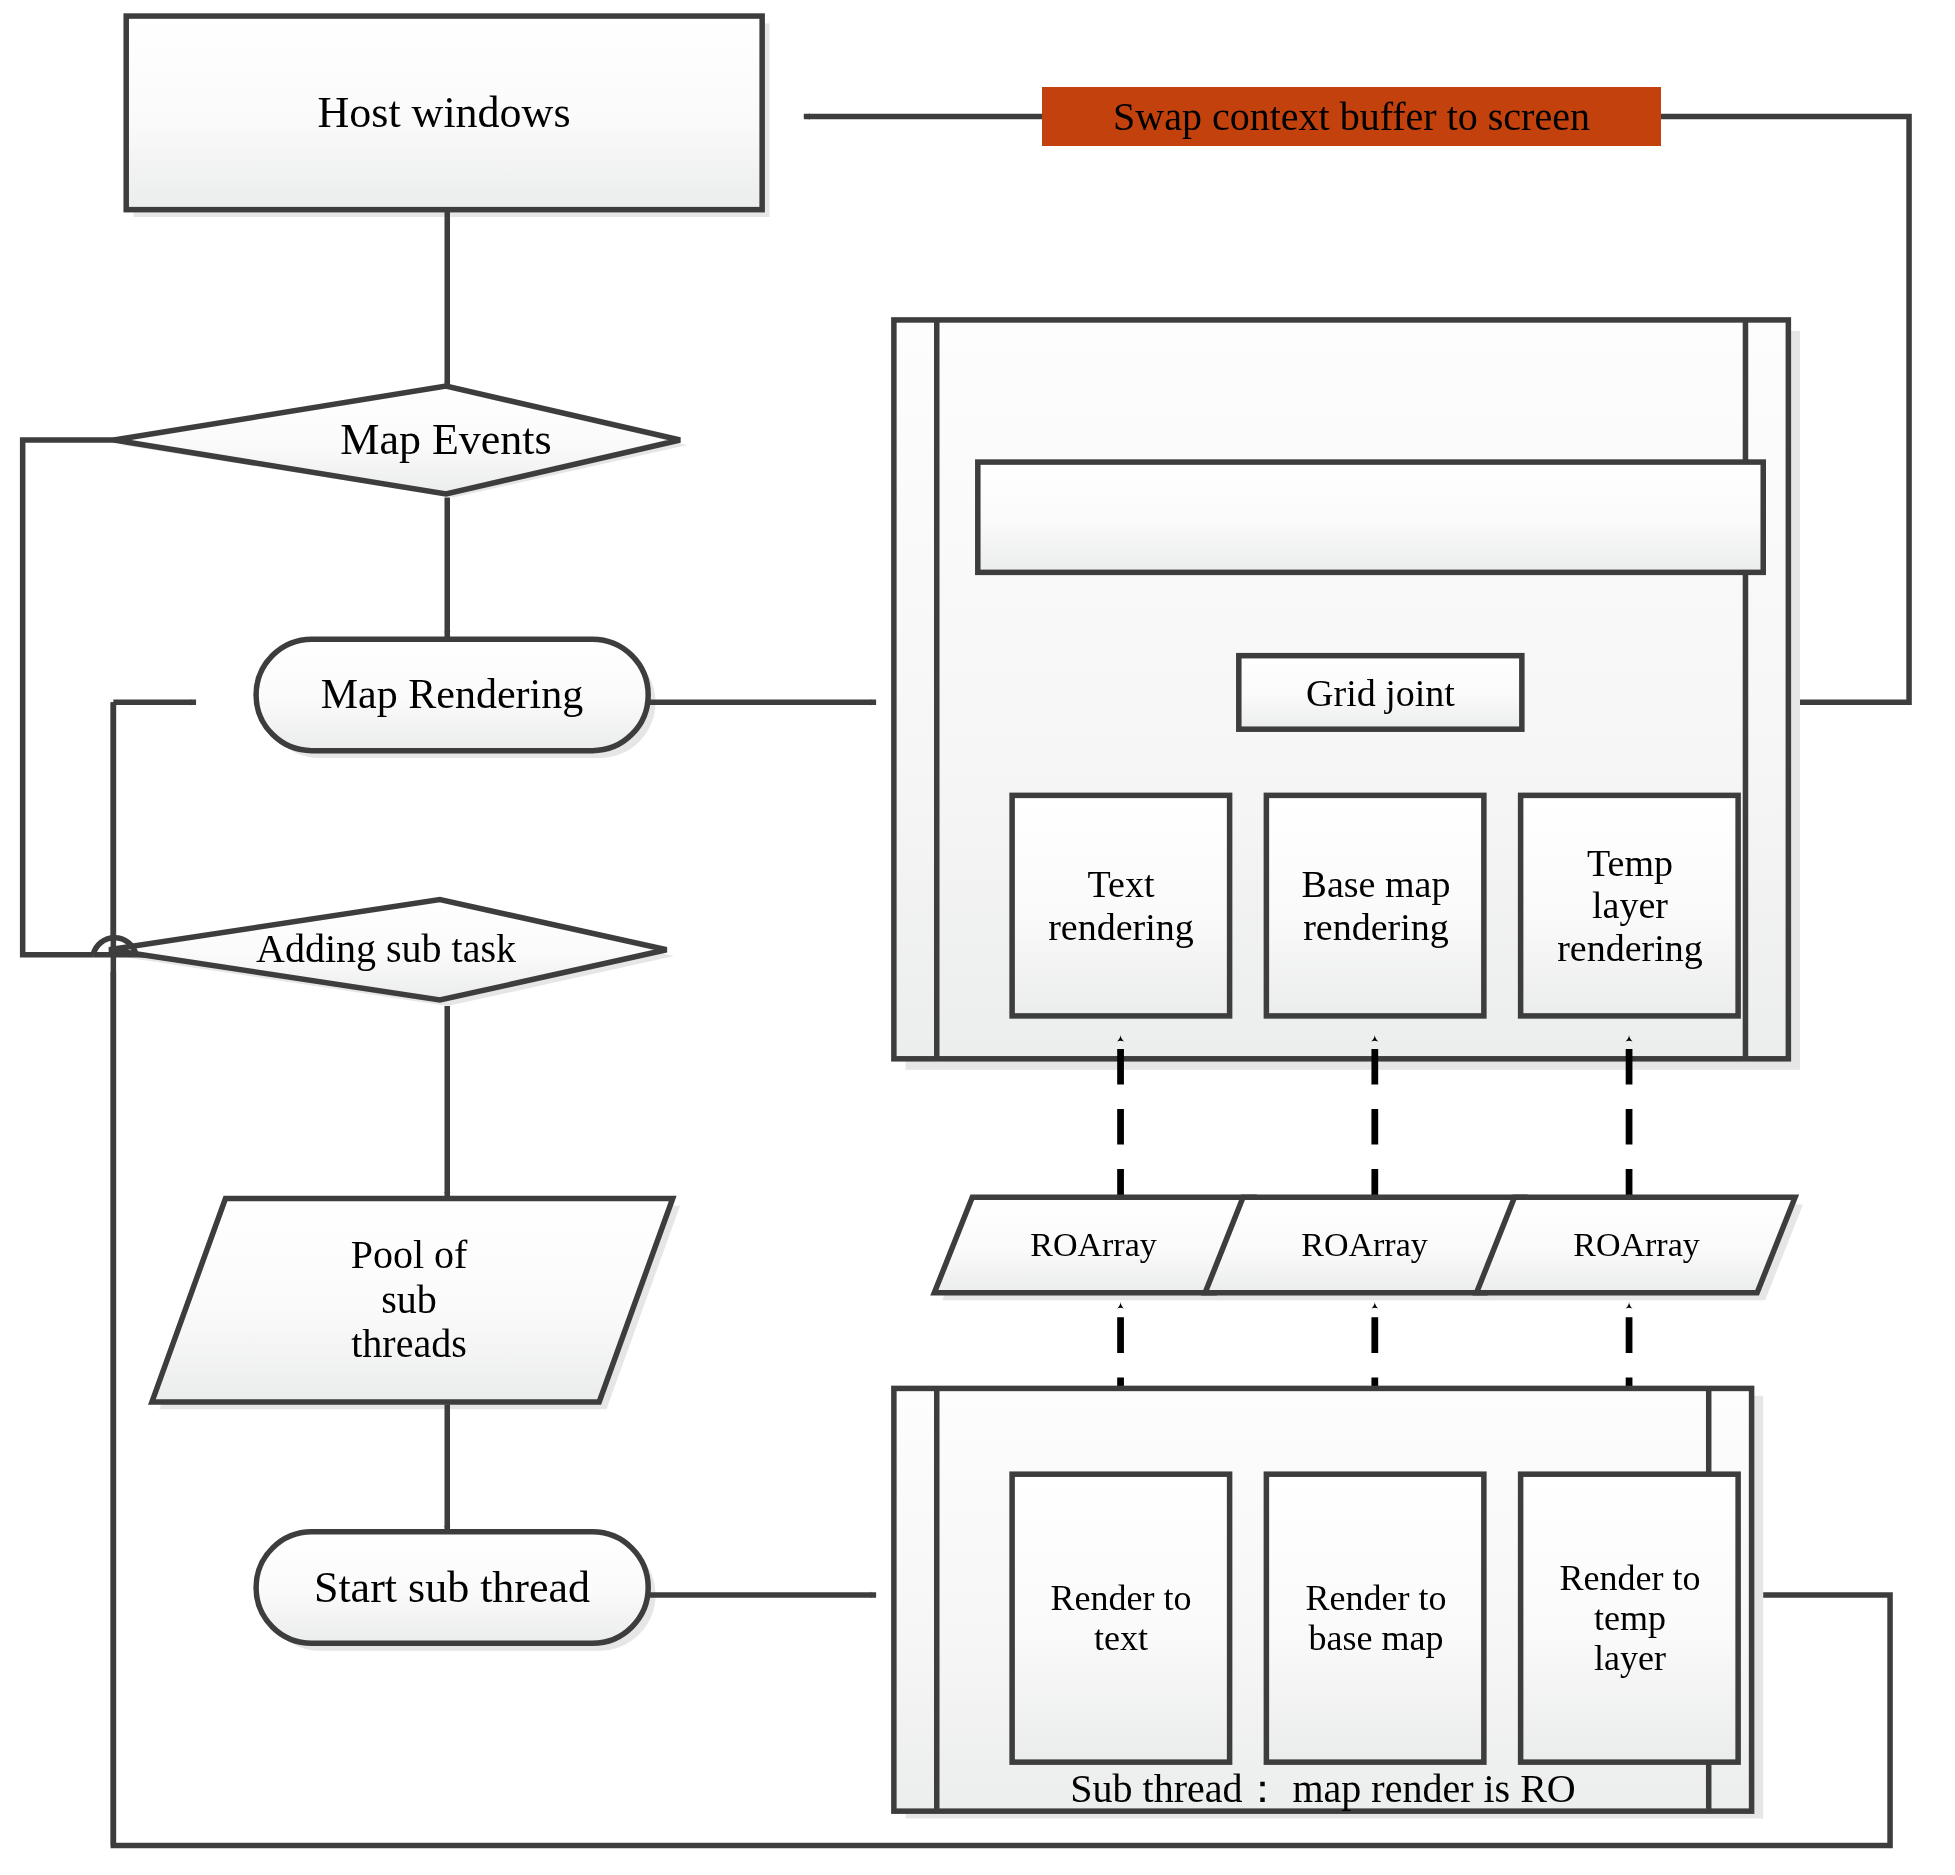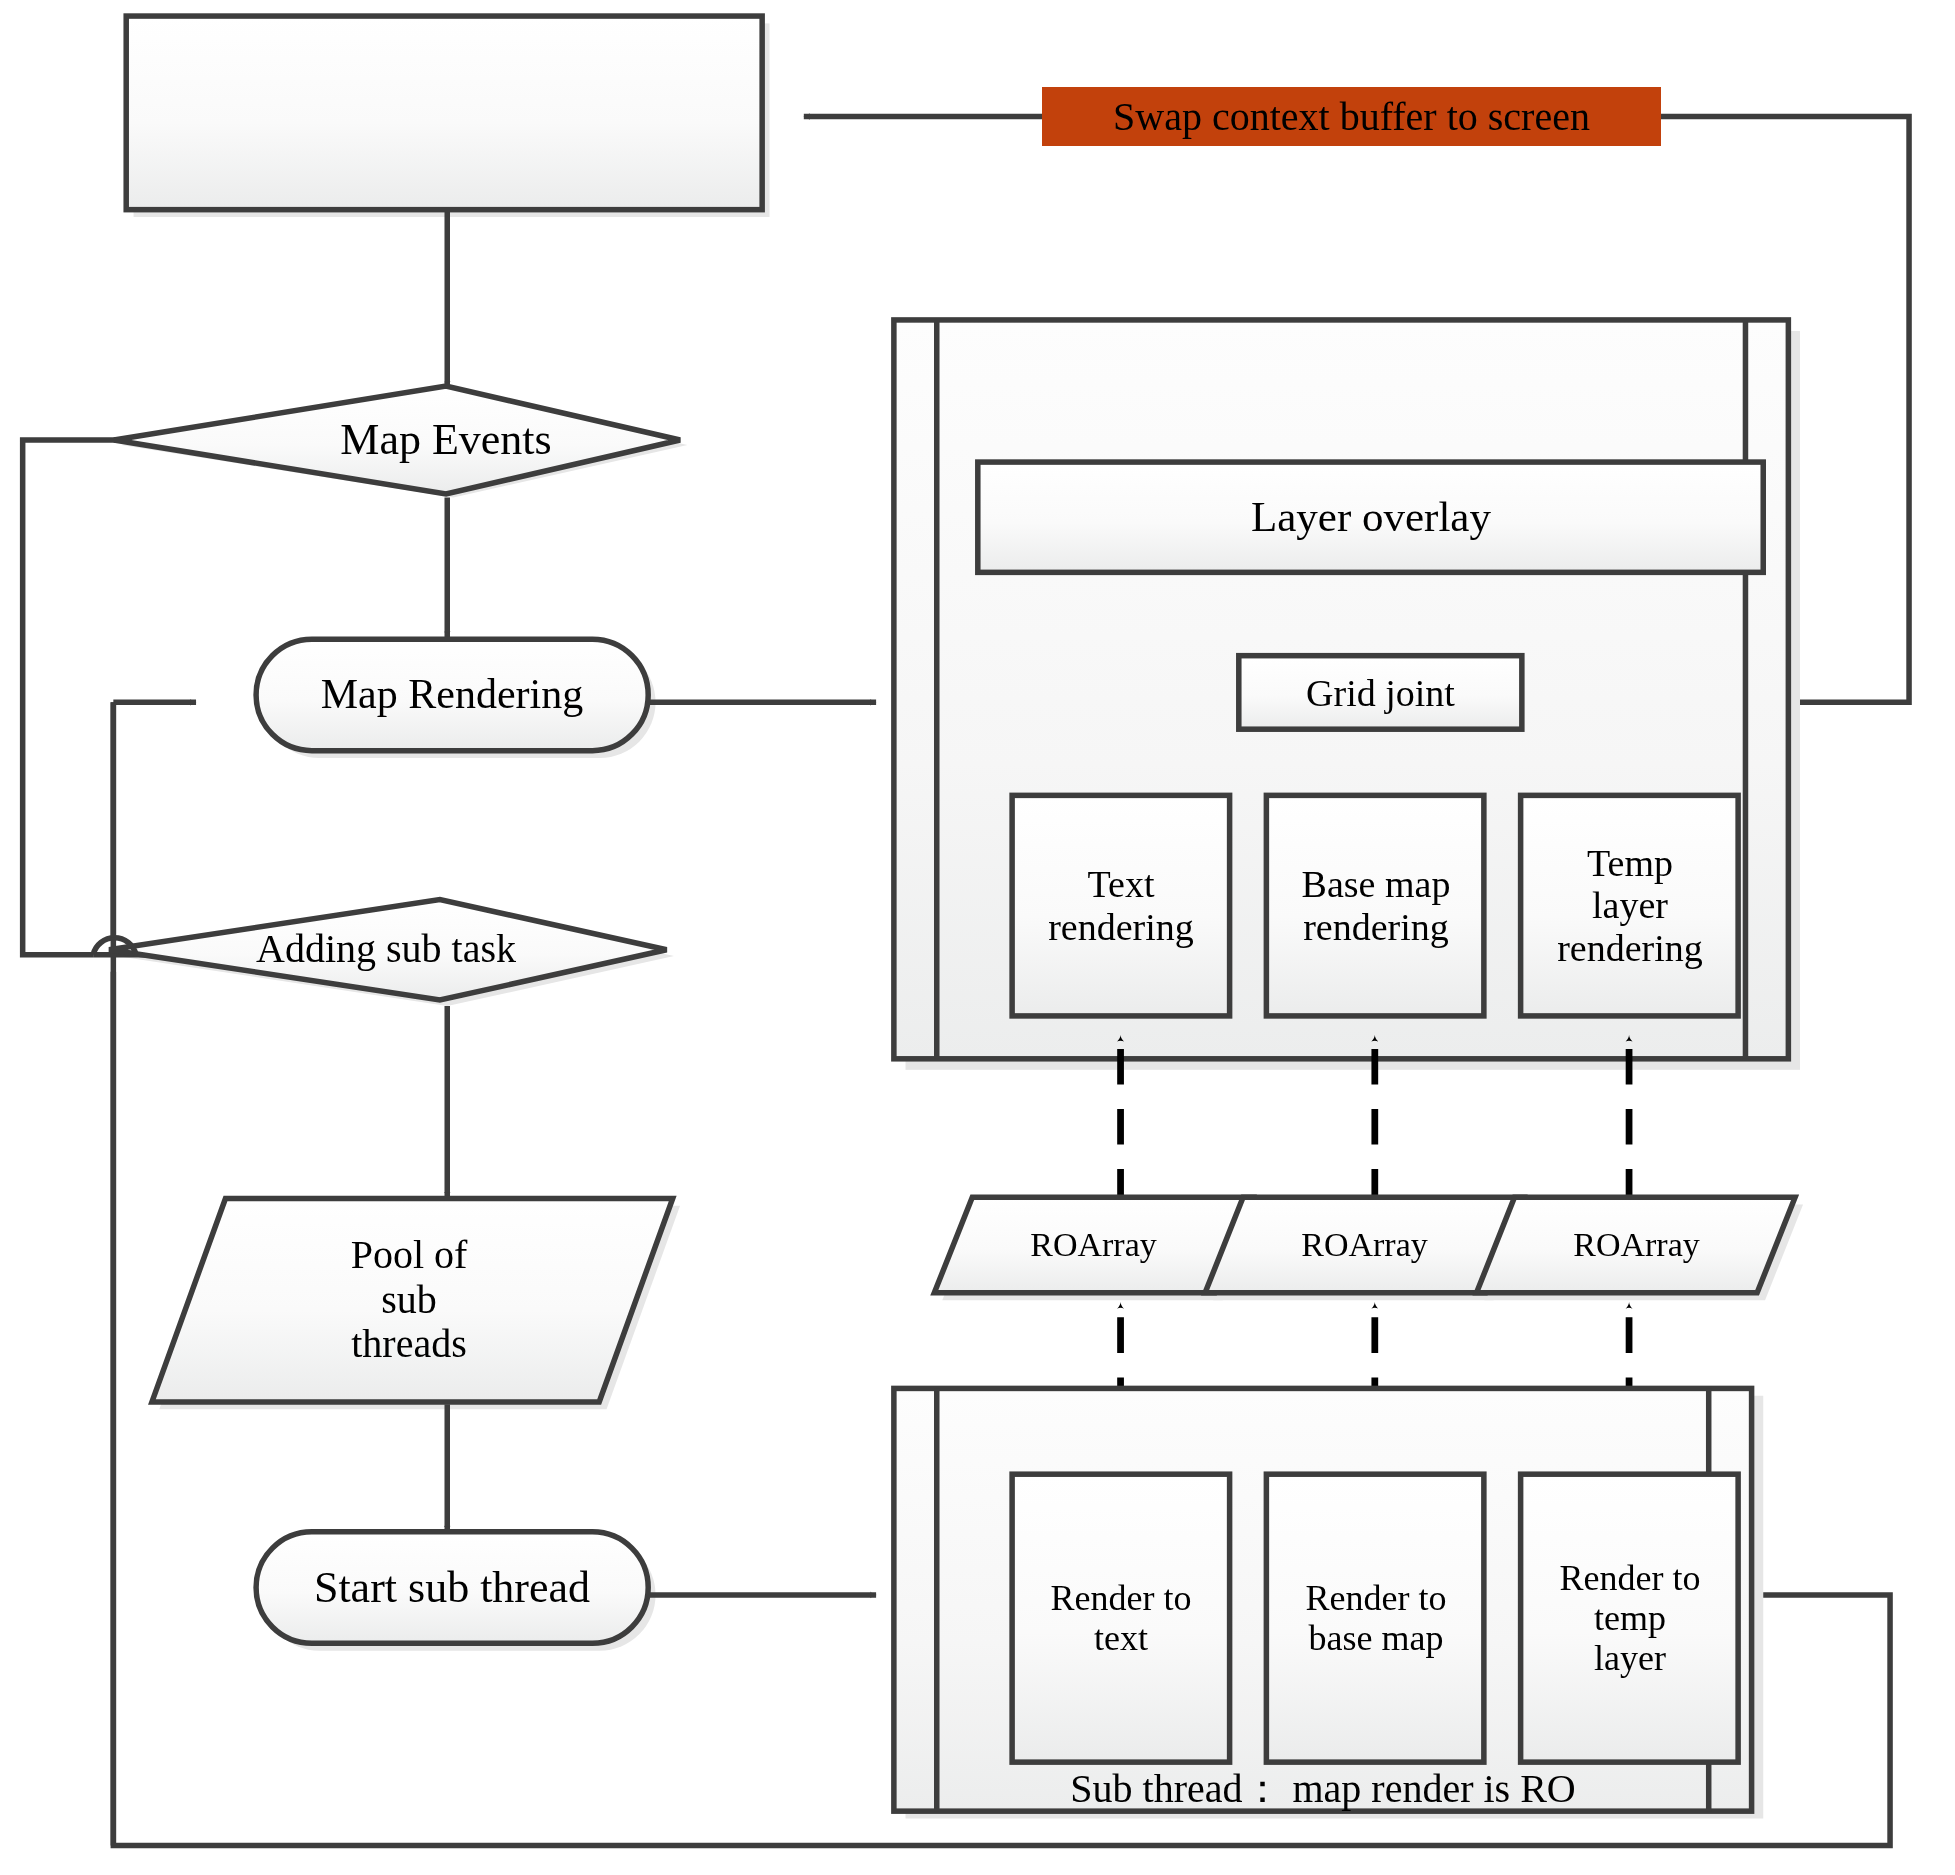--- a/index.html
+++ b/index.html
@@ -167,35 +167,35 @@
       <rect x="418" y="2500" width="640" height="182" rx="91" ry="91" fill="url(#gradBox)" stroke="#3d3d3d" stroke-width="9"></rect>
     </g>
 
     <g>
       <path d="M152 1558 A 36 36 0 0 1 222 1558" fill="none" stroke="#3d3d3d" stroke-width="9"></path>
       <line x1="185" y1="1146" x2="185" y2="1530" stroke="#3d3d3d" stroke-width="9"></line>
       <line x1="185" y1="1586" x2="185" y2="3012" stroke="#3d3d3d" stroke-width="9"></line>
     </g>
   </svg>
 
+  <div class="nodeLabel" style="left:126px;top:16px;width:636px;height:194px;font-size:44px;">Host windows</div>
 
   <div class="nodeLabel" style="left:213px;top:409px;width:466px;height:61px;font-size:44px;">Map Events</div>
 
   <div class="nodeLabel" style="left:256px;top:639px;width:392px;height:112px;font-size:42px;">Map Rendering</div>
 
   <div class="nodeLabel" style="left:153px;top:919px;width:466px;height:61px;font-size:40px;">Adding sub task</div>
 
   <div class="nodeLabel" style="left:213px;top:1208px;width:392px;height:184px;font-size:40px;">Pool of
 sub
 threads</div>
 
   <div class="nodeLabel" style="left:256px;top:1532px;width:392px;height:112px;font-size:44px;">Start sub thread</div>
 
 
-  <div class="nodeLabel" style="left:978px;top:462px;width:786px;height:110px;font-size:43px;">Layer overlay</div>
 
   <div class="nodeLabel" style="left:1239px;top:656px;width:283px;height:74px;font-size:38px;text-align:center;">Grid joint</div>
 
   <div class="nodeLabel" style="left:1012px;top:795px;width:218px;height:221px;font-size:38px;">Text
 rendering</div>
 
   <div class="nodeLabel" style="left:1267px;top:795px;width:218px;height:221px;font-size:38px;">Base map
 rendering</div>
 
   <div class="nodeLabel" style="left:1521px;top:795px;width:218px;height:221px;font-size:38px;">Temp

